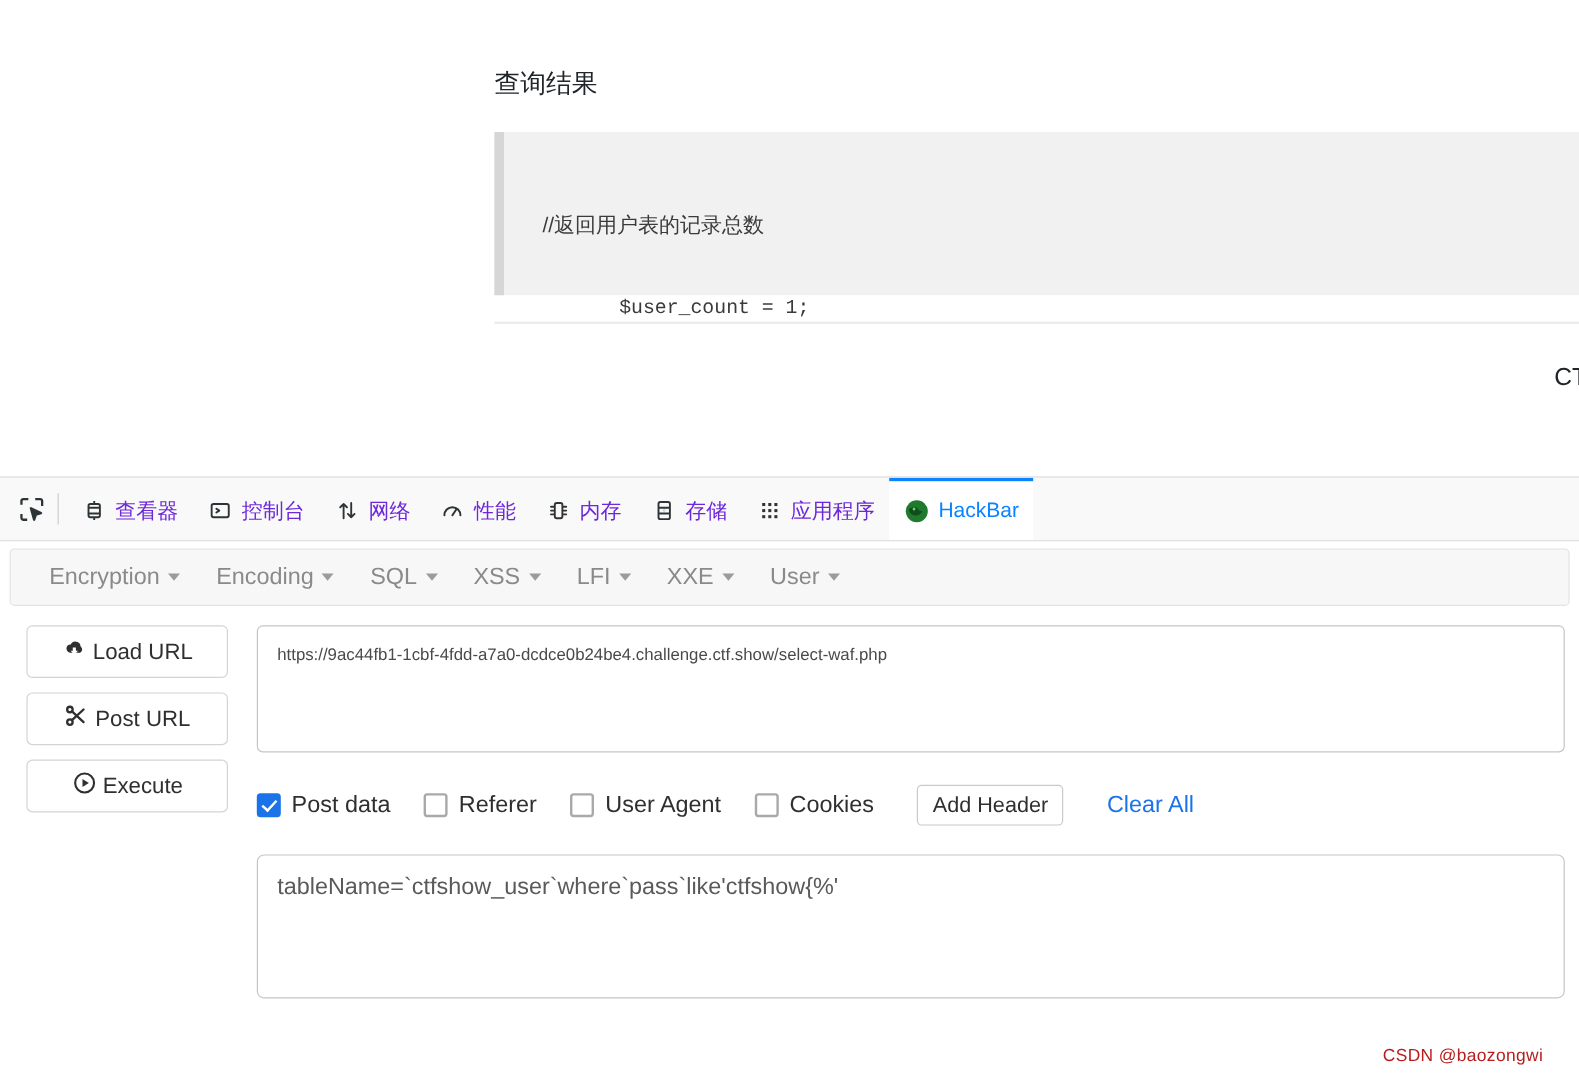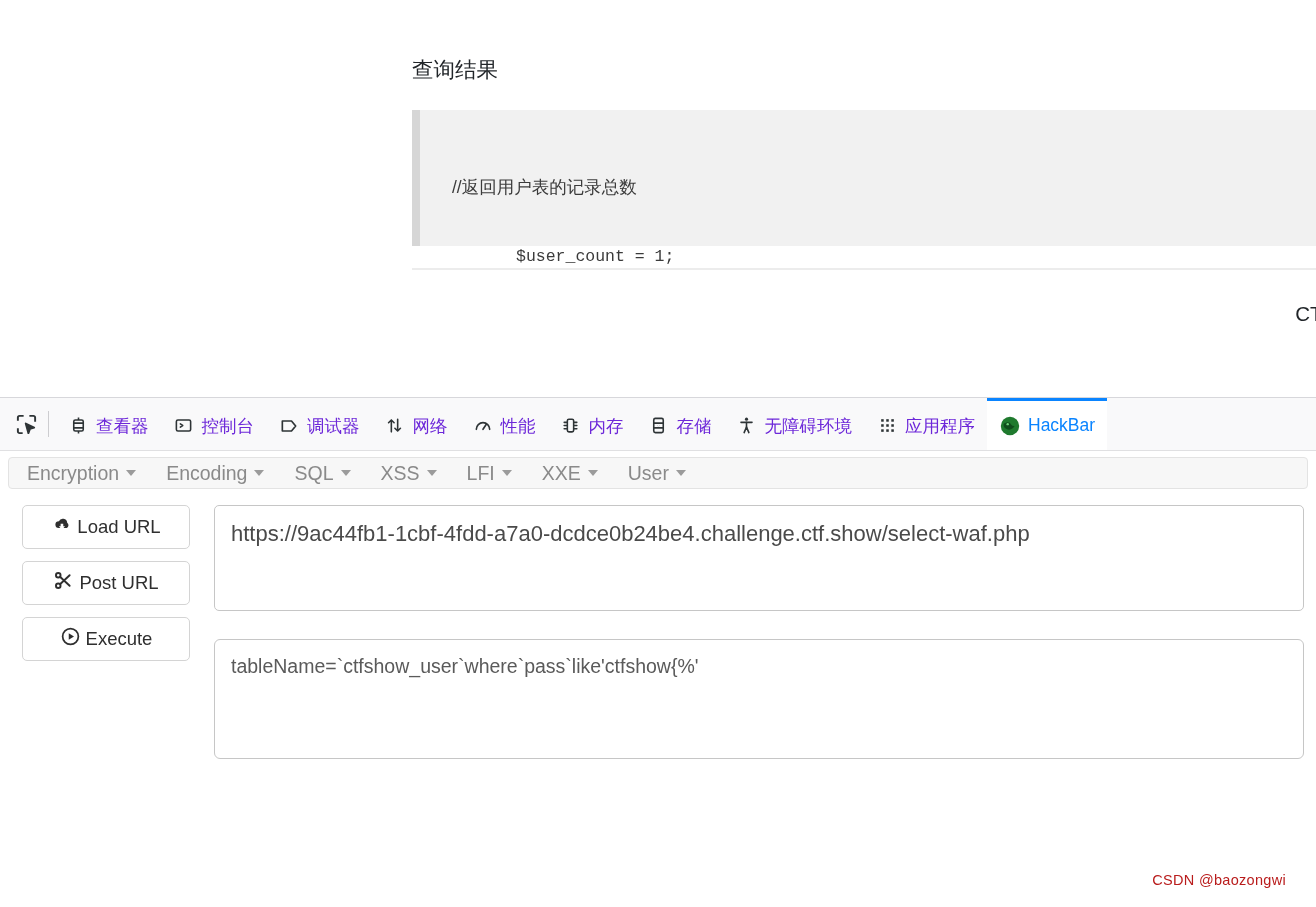--- a/index.html
+++ b/index.html
@@ -104,28 +104,28 @@
   }
   .dt-tab.active {
     border-top: 3px solid #0a84ff;
     color: #0a84ff;
     background: #fff;
   }
   .dt-tab.active .lbl { color: #0a84ff; }
 
   
   .hb-menubar {
-    height: 32px;
+    height: 48px;
     margin: 6px 8px 0 8px;
     background: #f7f7f7;
     border: 1px solid #e3e3e3;
     border-radius: 4px;
     display: flex;
     align-items: center;
-    padding-left: 18px;
+    padding-left: 32px;
     gap: 30px;
   }
   .hb-menu {
     font-size: 19.5px;
     color: #8a8a8a;
     white-space: nowrap;
     cursor: pointer;
     display: flex; align-items: center; gap: 7px;
   }
   .caret {
@@ -160,21 +160,21 @@
     padding-left: 24px;
     padding-right: 0;
     min-width: 0;
   }
   .url-input {
     width: 1090px;
     height: 106px;
     border: 1px solid #c6c6c6;
     border-radius: 5px;
     padding: 14px 16px;
-    font-size: 22px;
+    font-size: 14px;
     color: #4a4a4a;
     font-family: "Liberation Sans", sans-serif;
     outline: none;
     background: #fff;
     resize: none;
     overflow: hidden;
     line-height: 1.3;
   }
   .opts-row {
     display: flex; align-items: center;
@@ -295,28 +295,20 @@
     <div class="dt-tab">
       <span class="tab-ico">
         <svg width="19" height="19" viewBox="0 0 24 24" fill="none" stroke="#2e3436" stroke-width="2">
           <rect x="3" y="5" width="18" height="14" rx="2"></rect>
           <path d="M8 10l3 2-3 2" stroke-linecap="round" stroke-linejoin="round"></path>
         </svg>
       </span>
       <span class="lbl">控制台</span>
     </div>
 
-    <div class="dt-tab">
-      <span class="tab-ico">
-        <svg width="20" height="20" viewBox="0 0 24 24" fill="none" stroke="#2e3436" stroke-width="2">
-          <path d="M4 6h11l5 6-5 6H4z" stroke-linejoin="round"></path>
-        </svg>
-      </span>
-      <span class="lbl">调试器</span>
-    </div>
 
     <div class="dt-tab">
       <span class="tab-ico">
         <svg width="19" height="19" viewBox="0 0 24 24" fill="none" stroke="#2e3436" stroke-width="2" stroke-linecap="round" stroke-linejoin="round">
           <path d="M8 20V5M8 5L4.5 8.5M8 5l3.5 3.5"></path>
           <path d="M16 4v15M16 19l3.5-3.5M16 19l-3.5-3.5"></path>
         </svg>
       </span>
       <span class="lbl">网络</span>
     </div>
@@ -346,31 +338,20 @@
       <span class="tab-ico">
         <svg width="19" height="19" viewBox="0 0 24 24" fill="none" stroke="#2e3436" stroke-width="2">
           <rect x="6" y="3" width="12" height="18" rx="2"></rect>
           <path d="M6 9h12M6 15h12"></path>
           <circle cx="12" cy="12" r="0.1"></circle>
         </svg>
       </span>
       <span class="lbl">存储</span>
     </div>
 
-    <div class="dt-tab">
-      <span class="tab-ico">
-        <svg width="19" height="19" viewBox="0 0 24 24" fill="#2e3436" stroke="#2e3436" stroke-width="2" stroke-linecap="round">
-          <circle cx="12" cy="4" r="2" stroke="none"></circle>
-          <path d="M5 8h14" fill="none"></path>
-          <path d="M12 8v7" fill="none"></path>
-          <path d="M12 14l-3 7M12 14l3 7" fill="none"></path>
-        </svg>
-      </span>
-      <span class="lbl">无障碍环境</span>
-    </div>
 
     <div class="dt-tab">
       <span class="tab-ico">
         <svg width="19" height="19" viewBox="0 0 24 24" fill="#2e3436">
           <rect x="4" y="4" width="3.2" height="3.2"></rect>
             <rect x="10.4" y="4" width="3.2" height="3.2"></rect>
             <rect x="16.8" y="4" width="3.2" height="3.2"></rect>
           <rect x="4" y="10.4" width="3.2" height="3.2"></rect>
             <rect x="10.4" y="10.4" width="3.2" height="3.2"></rect>
             <rect x="16.8" y="10.4" width="3.2" height="3.2"></rect>
@@ -455,19 +436,39 @@
           </svg>
         </span>
         <span>Execute</span>
       </div>
     </div>
 
     <div class="hb-right">
 
       <textarea class="url-input" spellcheck="false" placeholder="" style="">https://9ac44fb1-1cbf-4fdd-a7a0-dcdce0b24be4.challenge.ctf.show/select-waf.php</textarea>
 
+      <div class="opts-row">
+        <div class="opt">
+          <span class="cbx checked"></span>
+          <span class="opt-lbl">Post data</span>
+        </div>
+        <div class="opt">
+          <span class="cbx"></span>
+          <span class="opt-lbl">Referer</span>
+        </div>
+        <div class="opt">
+          <span class="cbx"></span>
+          <span class="opt-lbl">User Agent</span>
+        </div>
+        <div class="opt" style="margin-right:36px;">
+          <span class="cbx"></span>
+          <span class="opt-lbl">Cookies</span>
+        </div>
+        <div class="add-header">Add Header</div>
+        <div class="clear-all">Clear All</div>
+      </div>
 
       <textarea class="post-area" spellcheck="false" placeholder="" style="">tableName=`ctfshow_user`where`pass`like'ctfshow{%'</textarea>
     </div>
   </div>
 
   <div class="watermark">CSDN @baozongwi</div>
 </div>
 
 </body></html>

